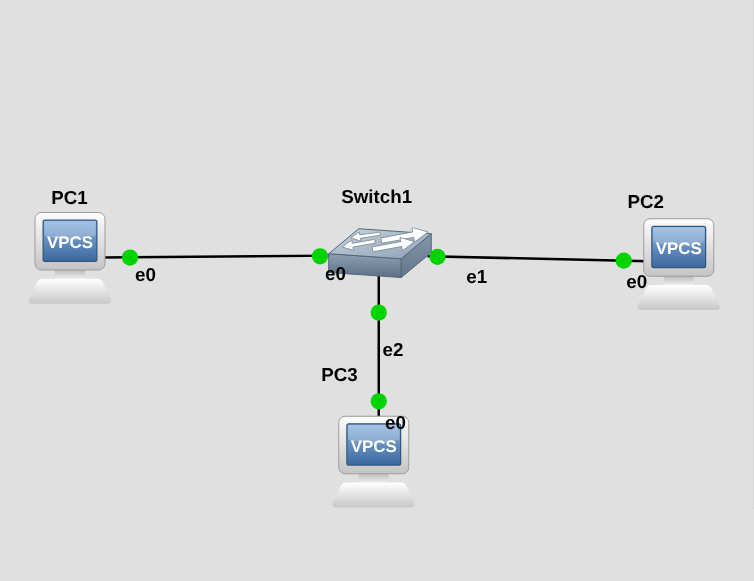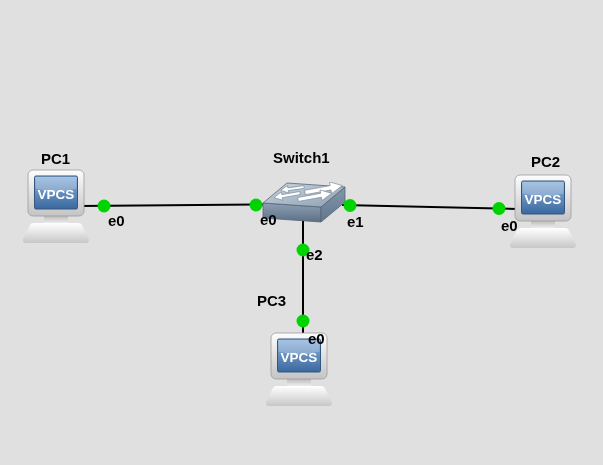--- a/index.html
+++ b/index.html
@@ -137,23 +137,23 @@
     <circle class="dot" cx="104" cy="206" r="6.5"></circle>
     <circle class="dot" cx="256" cy="205" r="6.5"></circle>
     <circle class="dot" cx="350" cy="205.5" r="6.5"></circle>
     <circle class="dot" cx="499" cy="208.5" r="6.5"></circle>
     <circle class="dot" cx="303" cy="250" r="6.5"></circle>
     <circle class="dot" cx="303" cy="321" r="6.5"></circle>
   </svg>
 
   <span class="lbl" style="left:41px;top:151px">PC1</span>
   <span class="lbl" style="left:273px;top:150px">Switch1</span>
-  <span class="lbl" style="left:531px;top:154px">PC2</span>
+  <span class="lbl" style="left:502px;top:154px">PC2</span>
   <span class="lbl" style="left:257px;top:293px">PC3</span>
 
   <span class="lbl" style="left:108px;top:213px">e0</span>
   <span class="lbl" style="left:260px;top:212px">e0</span>
-  <span class="lbl" style="left:347px;top:214px">e1</span>
-  <span class="lbl" style="left:306px;top:247px">e2</span>
+  <span class="lbl" style="left:373px;top:214px">e1</span>
+  <span class="lbl" style="left:306px;top:273px">e2</span>
   <span class="lbl" style="left:501px;top:218px">e0</span>
   <span class="lbl" style="left:308px;top:331px">e0</span>
 
 </div>
 
 </body></html>

